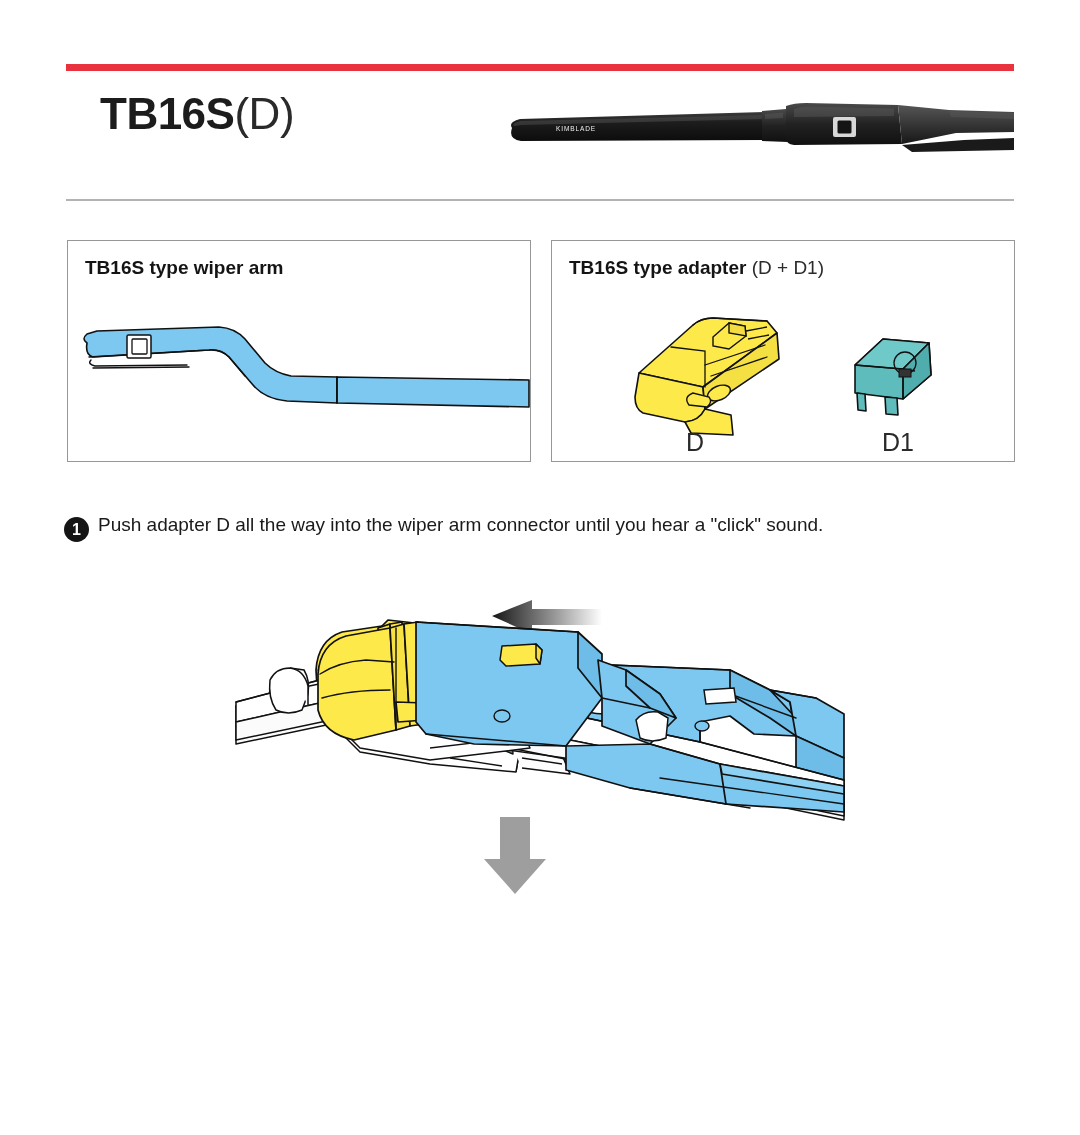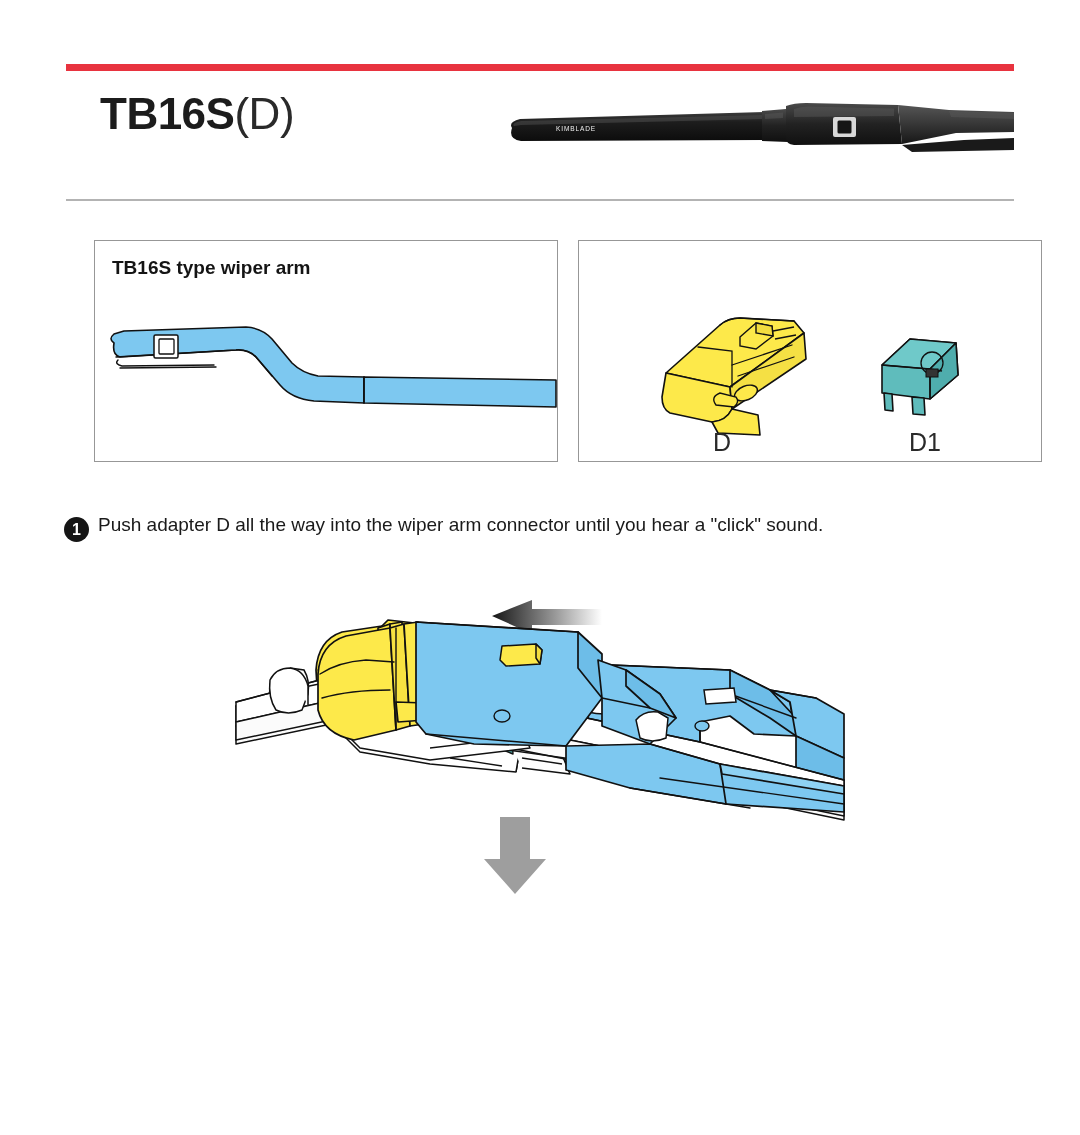--- a/index.html
+++ b/index.html
@@ -53,21 +53,20 @@
     background: #b3b3b3;
   }
 
   
   .boxes {
     position: absolute;
     left: 67px; top: 240px;
     width: 948px; height: 222px;
     display: flex;
     gap: 20px;
-    margin-left: 27px;
   }
   .info-box {
     position: relative;
     flex: 1;
     border: 1.5px solid #979797;
     background: #fff;
   }
   .box-title {
     position: absolute;
     left: 17px; top: 16px;
@@ -195,20 +194,24 @@
         </g>
 
         <g stroke="#111" stroke-width="1.5" fill="#fff">
           <rect x="58" y="54" width="24" height="23" rx="1.5"></rect>
         </g>
         <rect x="63" y="58" width="15" height="15" rx="1" fill="#fff" stroke="#111" stroke-width="1.3"></rect>
       </svg>
     </div>
 
     <div class="info-box">
+      <div class="box-title">
+        <span class="b-strong">TB16S type adapter</span>
+        <span class="b-light">(D + D1)</span>
+      </div>
       <svg class="box-art" viewBox="0 0 460 182" preserveAspectRatio="xMidYMid meet">
 
         <g stroke="#111" stroke-width="1.6" stroke-linejoin="round">
 
           <path d="M86,92 L140,44 Q148,37 160,37 L214,40 L224,52 L150,106 Z" fill="#fde94a"></path>
 
           <path d="M86,92 L150,106 L152,128 Q146,140 132,141 L90,132 Q82,128 82,116 Z" fill="#fde94a"></path>
 
           <path d="M150,106 L224,52 L226,78 L152,128 Z" fill="#f5e044"></path>
 

